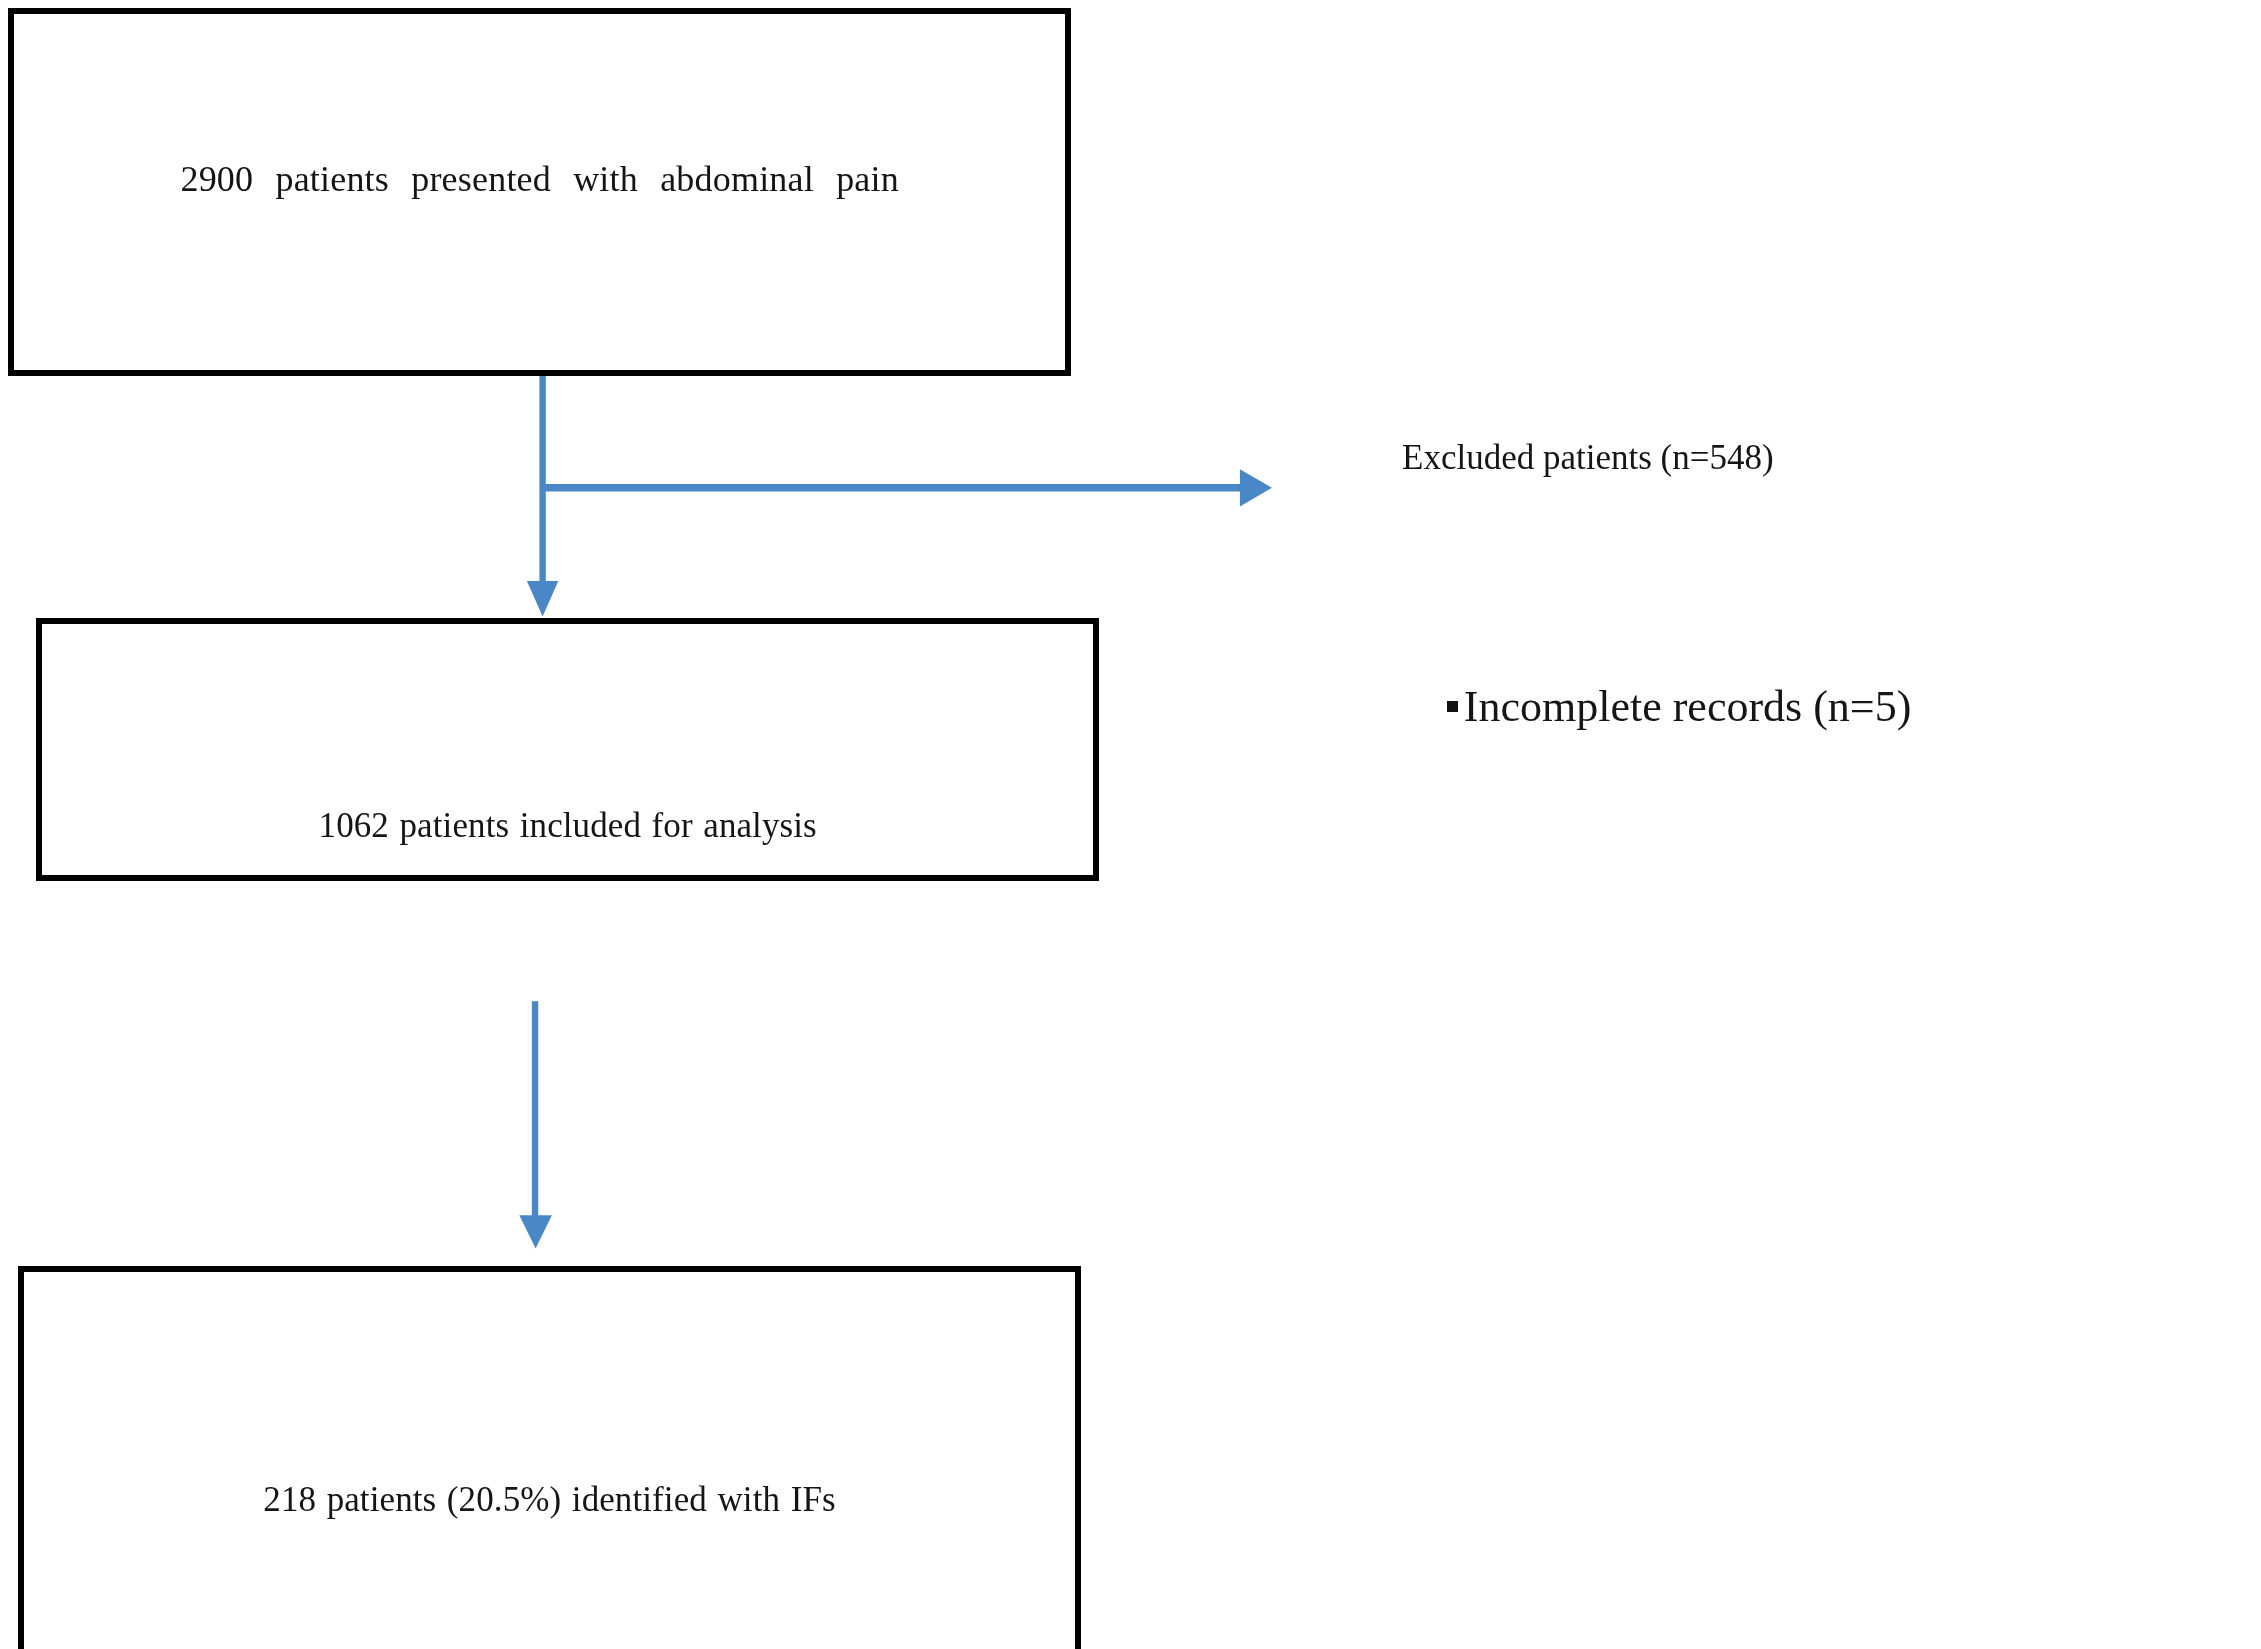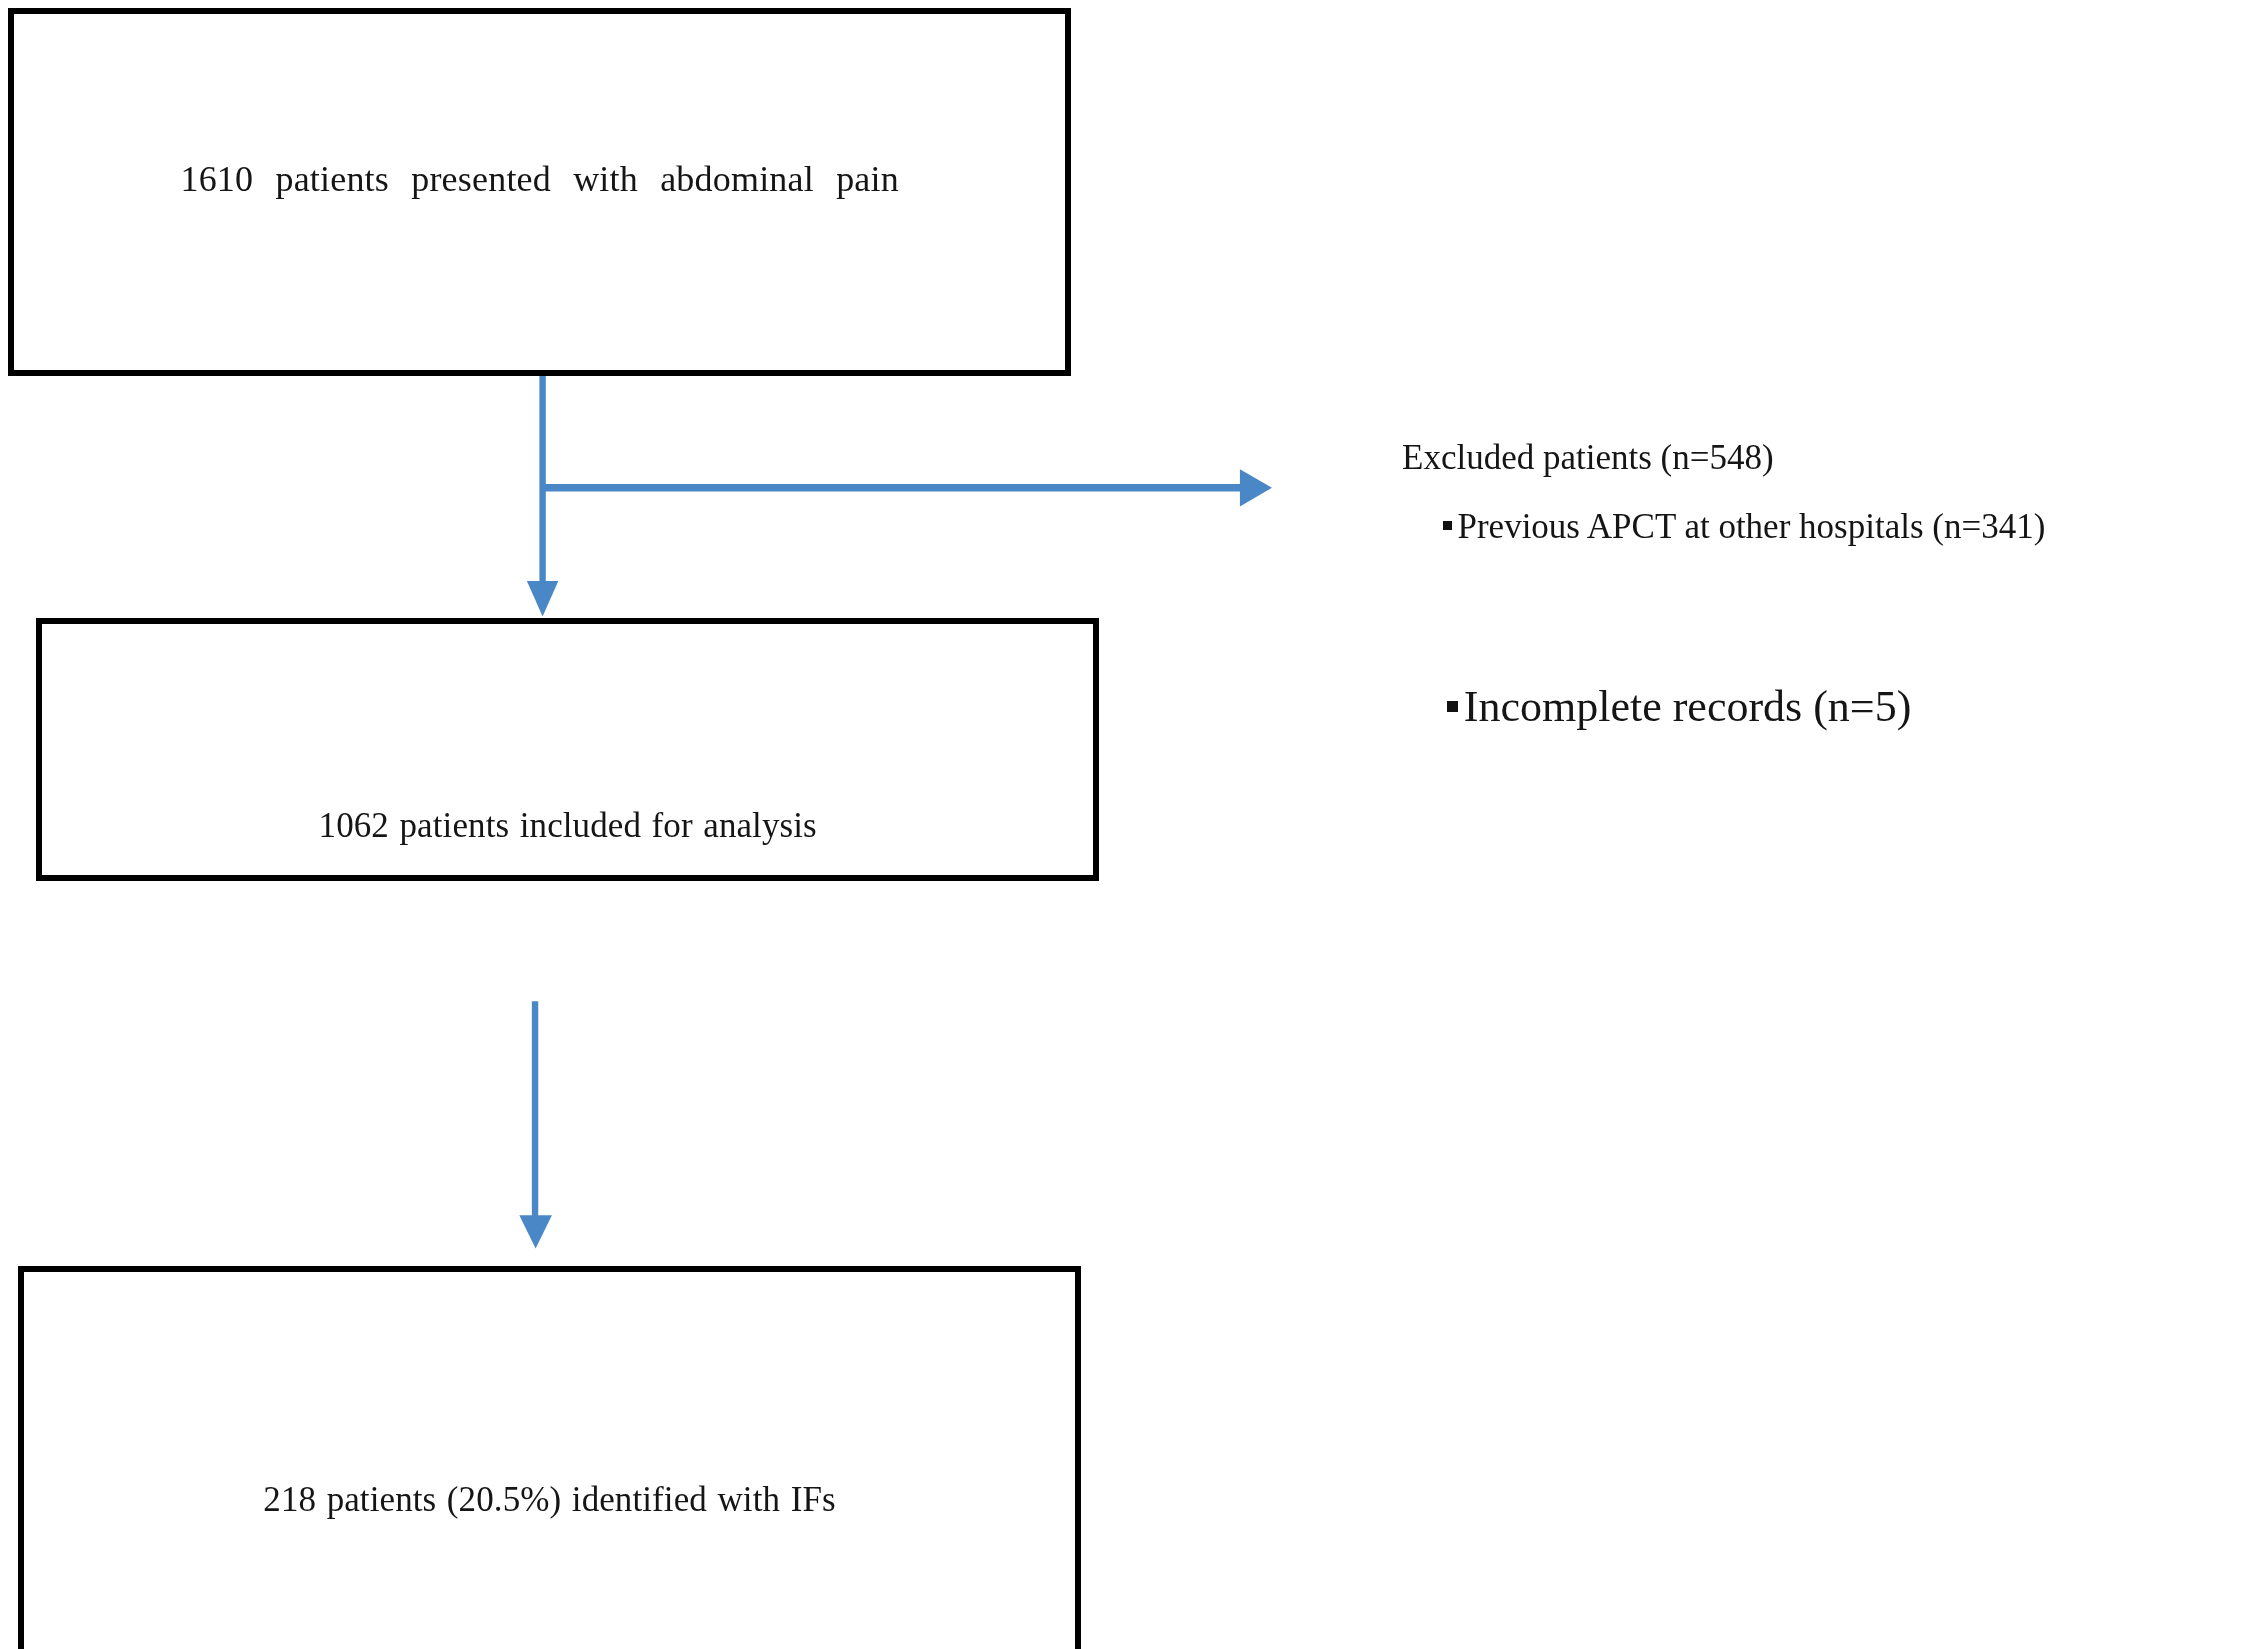--- a/index.html
+++ b/index.html
@@ -124,39 +124,35 @@
       <polygon points="2130,806 2130,870 2185,838" fill="#4a87c7"></polygon>
     </g>
 
     <g>
       <line x1="919" y1="1720" x2="919" y2="2090" stroke="#4a87c7" stroke-width="11"></line>
       <polygon points="892,2088 948,2088 920,2145" fill="#4a87c7"></polygon>
     </g>
   </svg>
 
   <div class="flow-box" id="box-screened">
-    <div class="box-text">1610 patients presented with abdominal pain</div>
+    <div class="box-text">2900 patients presented with abdominal pain</div>
   </div>
 
   <div class="flow-box" id="box-included">
     <div class="box-text">1062 patients included for analysis</div>
   </div>
 
   <div class="flow-box" id="box-outcome">
     <div class="box-text">218 patients (20.5%) identified with IFs</div>
   </div>
 
   <div id="excluded-panel">
 
     <div id="excluded-title">Excluded patients (n=548)</div>
 
-    <div class="excluded-item" id="exclude-item-0">
-      <span class="bullet-square"></span>
-      <span>Previous APCT at other hospitals (n=341)</span>
-    </div>
 
 
 
     <div class="excluded-item" id="exclude-item-3">
       <span class="bullet-square"></span>
       <span>Incomplete records (n=5)</span>
     </div>
 
   </div>
 

